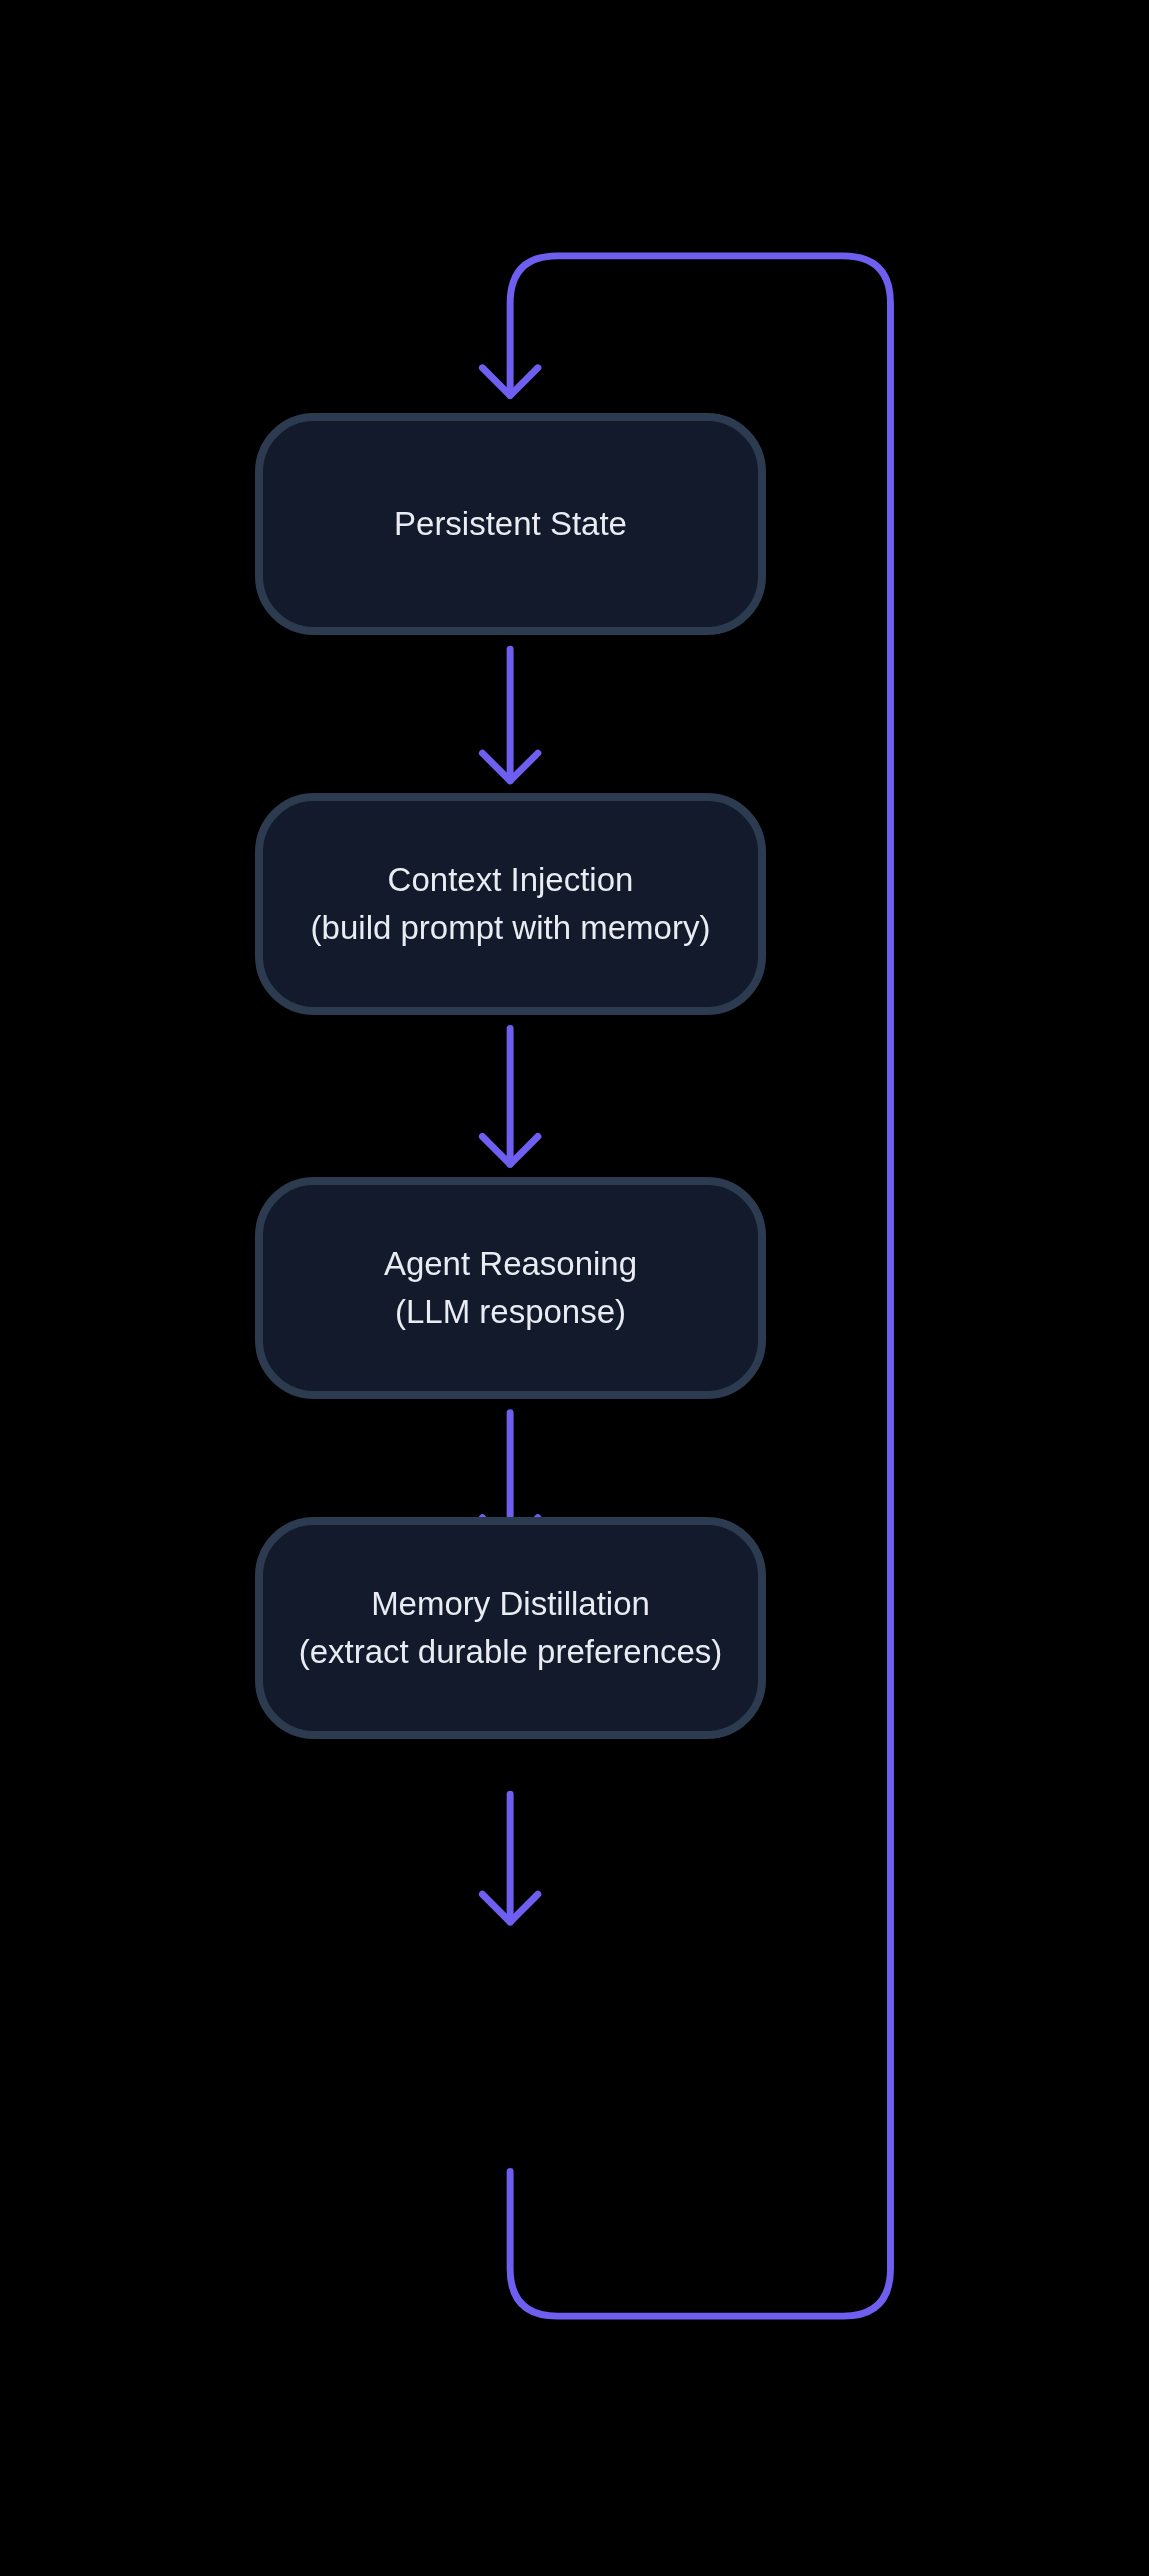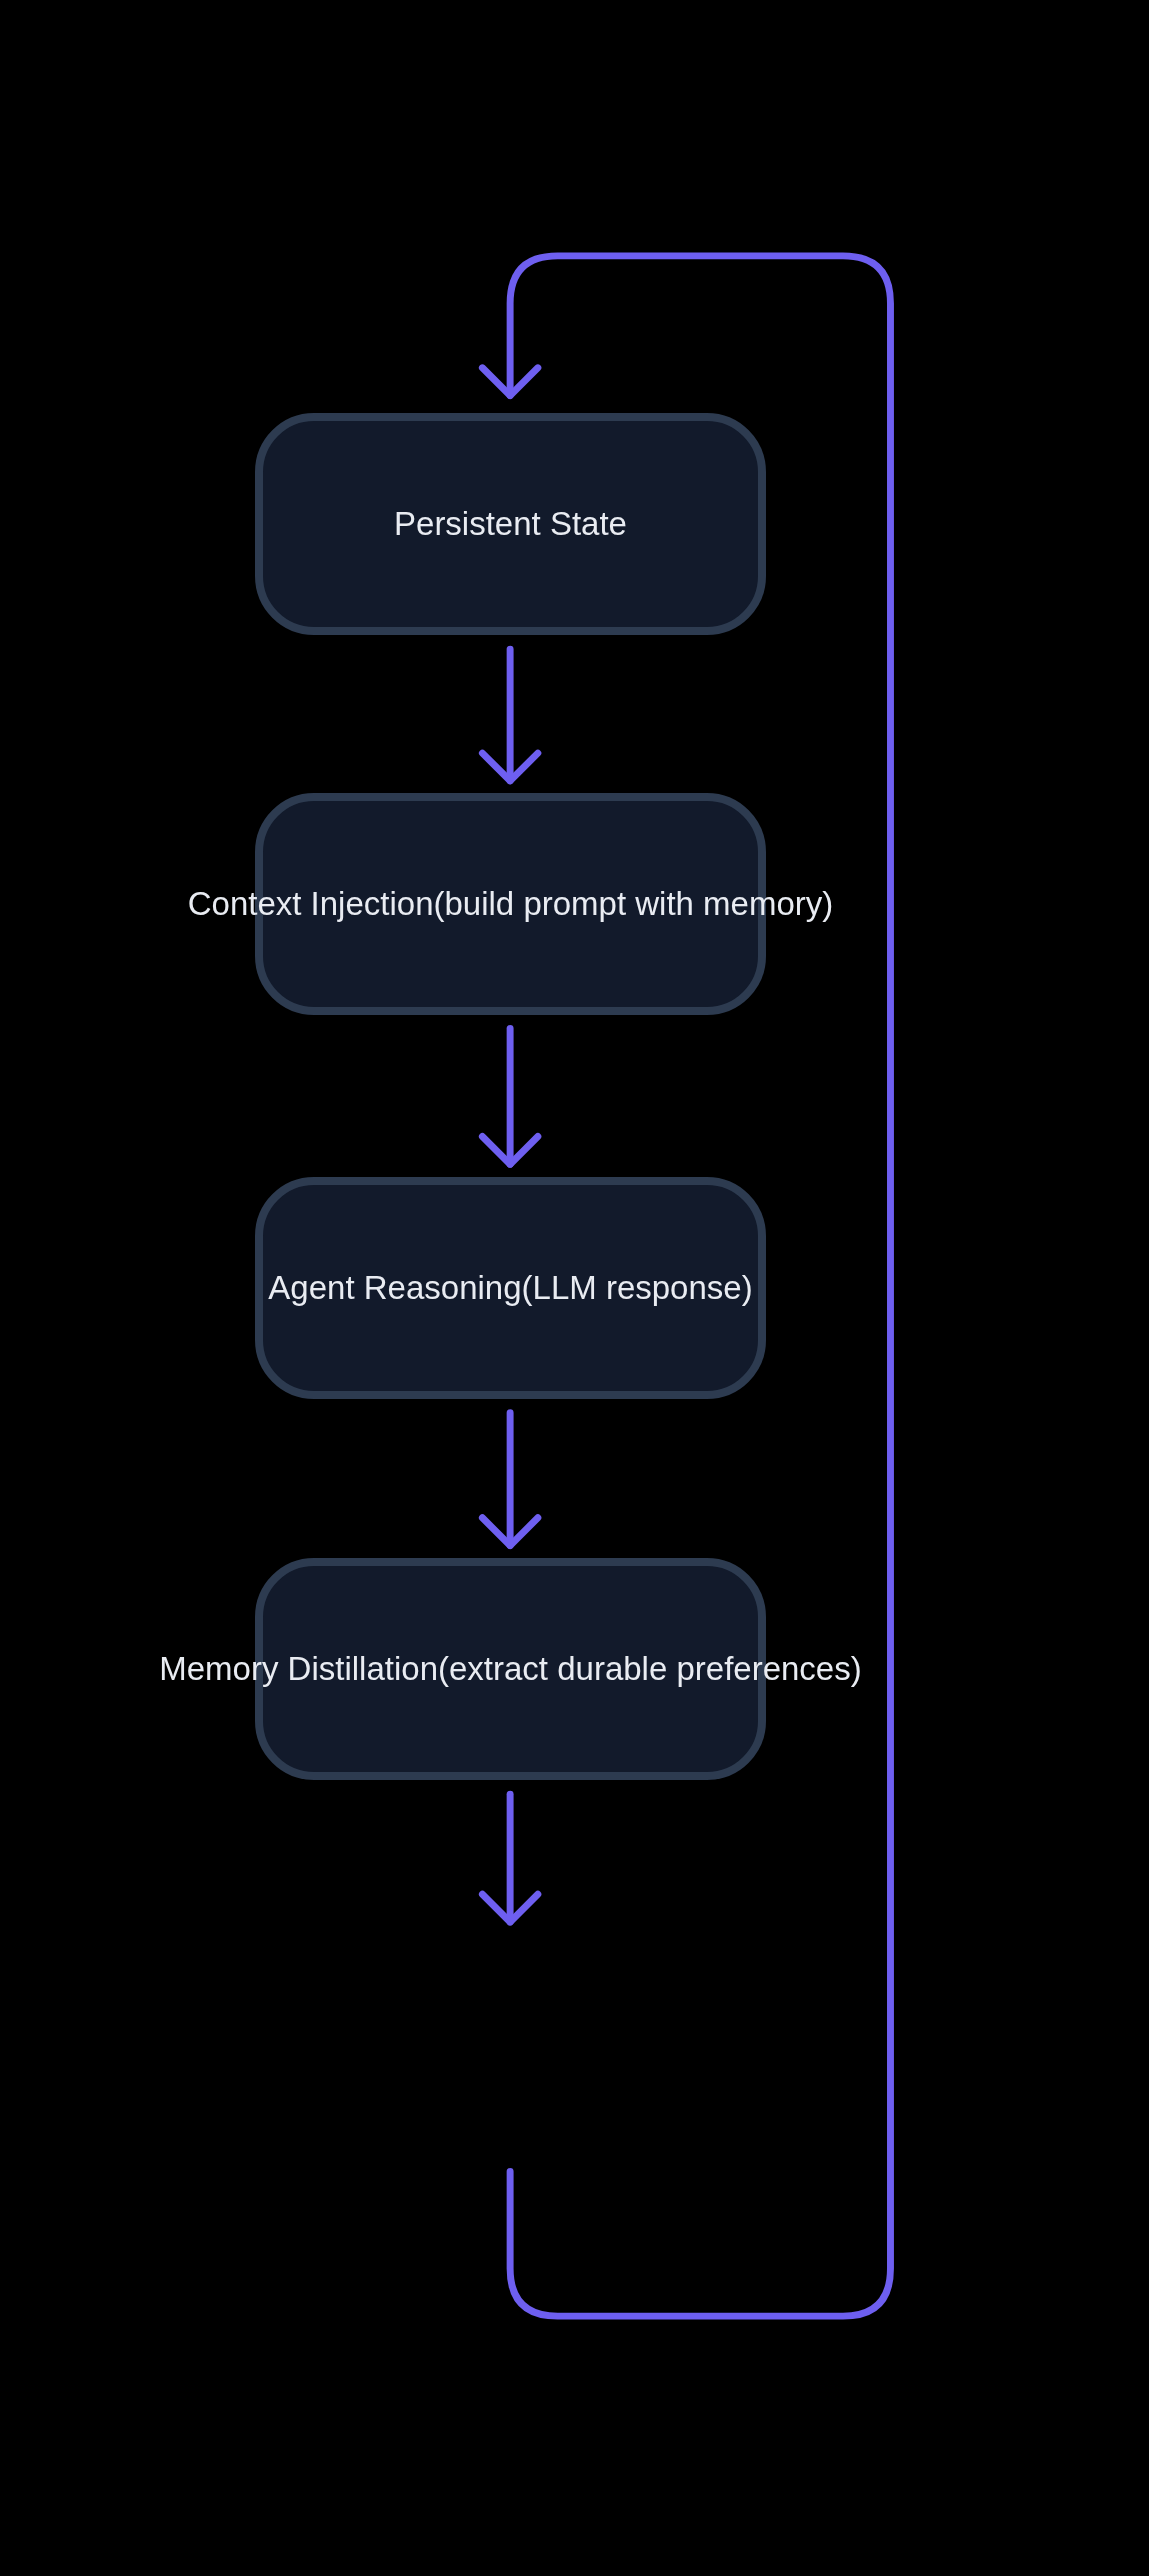--- a/index.html
+++ b/index.html
@@ -34,21 +34,21 @@
   }
   .node {
     position: absolute;
     left: 255px;
     width: 511px;
     height: 222px;
     background: var(--node-fill);
     border: 8px solid var(--node-border);
     border-radius: 59px;
     display: flex;
-    flex-direction: row;
+    flex-direction: column;
     align-items: center;
     justify-content: center;
     text-align: center;
   }
   .node .node-title,
   .node .node-subtitle {
     color: var(--text-color);
     font-size: 33px;
     line-height: 48px;
     font-weight: 400;
@@ -85,20 +85,20 @@
   <div class="node" style="top:1177px">
     <div class="node-title">Agent Reasoning</div>
     <div class="node-subtitle">(LLM response)</div>
   </div>
 
   <div class="node" style="top:793px">
     <div class="node-title">Context Injection</div>
     <div class="node-subtitle">(build prompt with memory)</div>
   </div>
 
-  <div class="node" style="top:1558px">
+  <div class="node" style="top:1517px">
     <div class="node-title">Memory Distillation</div>
     <div class="node-subtitle">(extract durable preferences)</div>
   </div>
 
 
 </div>
 
 
 </body></html>

